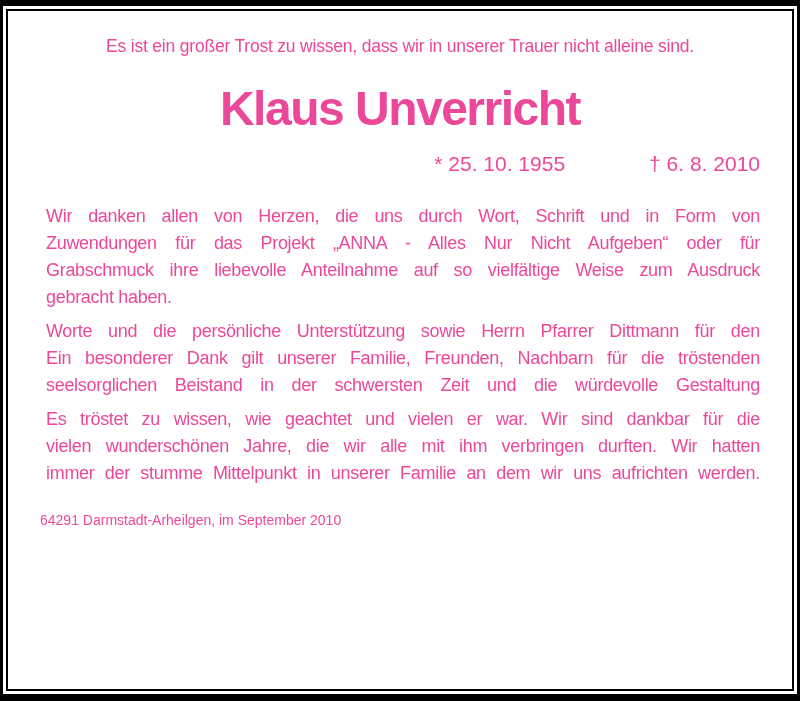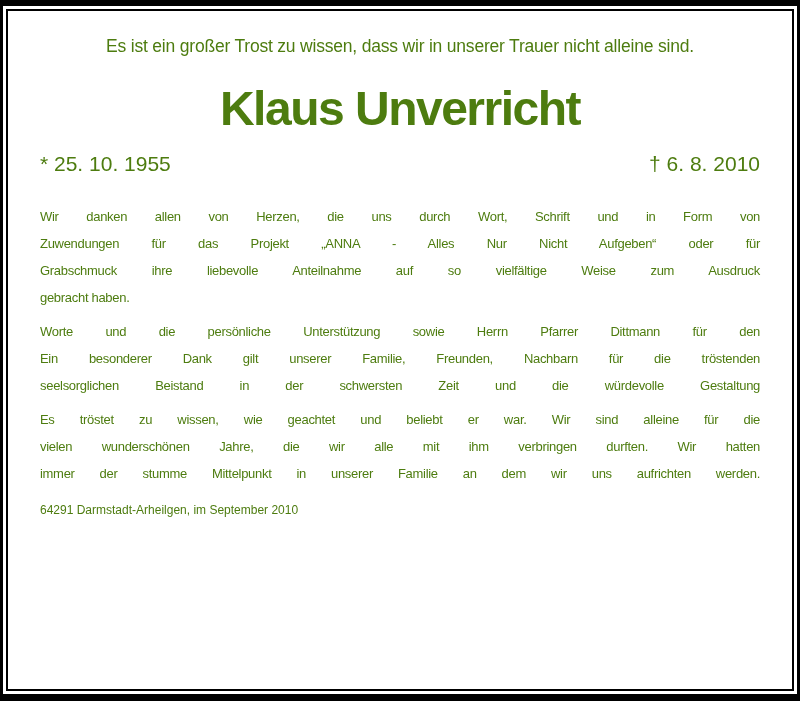--- a/index.html
+++ b/index.html
@@ -1,21 +1,21 @@
 <!DOCTYPE html>
 <html lang="de"><head>
 <meta charset="utf-8">
 <style>
   html, body { margin: 0; padding: 0; background: #ffffff; }
   .page {
     width: 800px; height: 701px; box-sizing: border-box;
     background: #000000;            
     padding: 6px 3px 7px 3px;
     font-family: "Liberation Sans", sans-serif;
-    color: #4d7c0f;
+    color: #ec4899;
   }
   .frame-gap {
     width: 100%; height: 100%; box-sizing: border-box;
     background: #ffffff;            
     padding: 3px;
   }
   .frame-inner {
     width: 100%; height: 100%; box-sizing: border-box;
     border: 2px solid #000000;      
     background: #ffffff;
@@ -29,41 +29,42 @@
     text-align: center; white-space: nowrap;
   }
   .deceased-name {
     margin: 21px 0 0 0;
     font-size: 48px; font-weight: bold; line-height: 58px;
     letter-spacing: -1.5px;
     text-align: center;
   }
   .dates {
     margin-top: 13px;
-    display: flex; justify-content: space-between; gap: 60px;
+    display: flex; justify-content: flex-end; gap: 84px;
     font-size: 21px; line-height: 26px;
   }
   .paras { margin-top: 26px; }
   .para  { margin-bottom: 7px; }
   .jline {
-    font-size: 13px; line-height: 27px;
+    font-size: 18px; line-height: 27px;
     letter-spacing: -0.3px;
     text-align: justify;
     text-align-last: justify;
+    margin-left: 6px;
   }
   .jline.short { text-align-last: left; }
   .closing {
     margin-top: 13px; margin-left: 423px;
     font-size: 19.5px; line-height: 28px;
     white-space: nowrap;
   }
   .bold { font-weight: bold; }
   .footer-line {
-    margin-top: 10px;
-    font-size: 12px; line-height: 26px;
+    margin-top: 20px;
+    font-size: 14px; line-height: 26px;
   }
 </style>
 </head>
 <body>
 
 <div class="page">
   <div class="frame-gap">
     <div class="frame-inner">
 
       <div class="intro">Es ist ein großer Trost zu wissen, dass wir in unserer Trauer nicht alleine sind.</div>
@@ -84,21 +85,21 @@
           <div class="jline short">gebracht haben.</div>
         </div>
 
         <div class="para">
           <div class="jline">Worte und die persönliche Unterstützung sowie Herrn Pfarrer Dittmann für den</div>
           <div class="jline">Ein besonderer Dank gilt unserer Familie, Freunden, Nachbarn für die tröstenden</div>
           <div class="jline">seelsorglichen Beistand in der schwersten Zeit und die würdevolle Gestaltung</div>
         </div>
 
         <div class="para">
-          <div class="jline">Es tröstet zu wissen, wie geachtet und beliebt er war. Wir sind alleine für die</div>
+          <div class="jline">Es tröstet zu wissen, wie geachtet und vielen er war. Wir sind dankbar für die</div>
           <div class="jline">vielen wunderschönen Jahre, die wir alle mit ihm verbringen durften. Wir hatten</div>
           <div class="jline">immer der stumme Mittelpunkt in unserer Familie an dem wir uns aufrichten werden.</div>
         </div>
 
       </div>
 
 
       <div class="footer-line">64291 Darmstadt-Arheilgen, im September 2010</div>
 
     </div>

